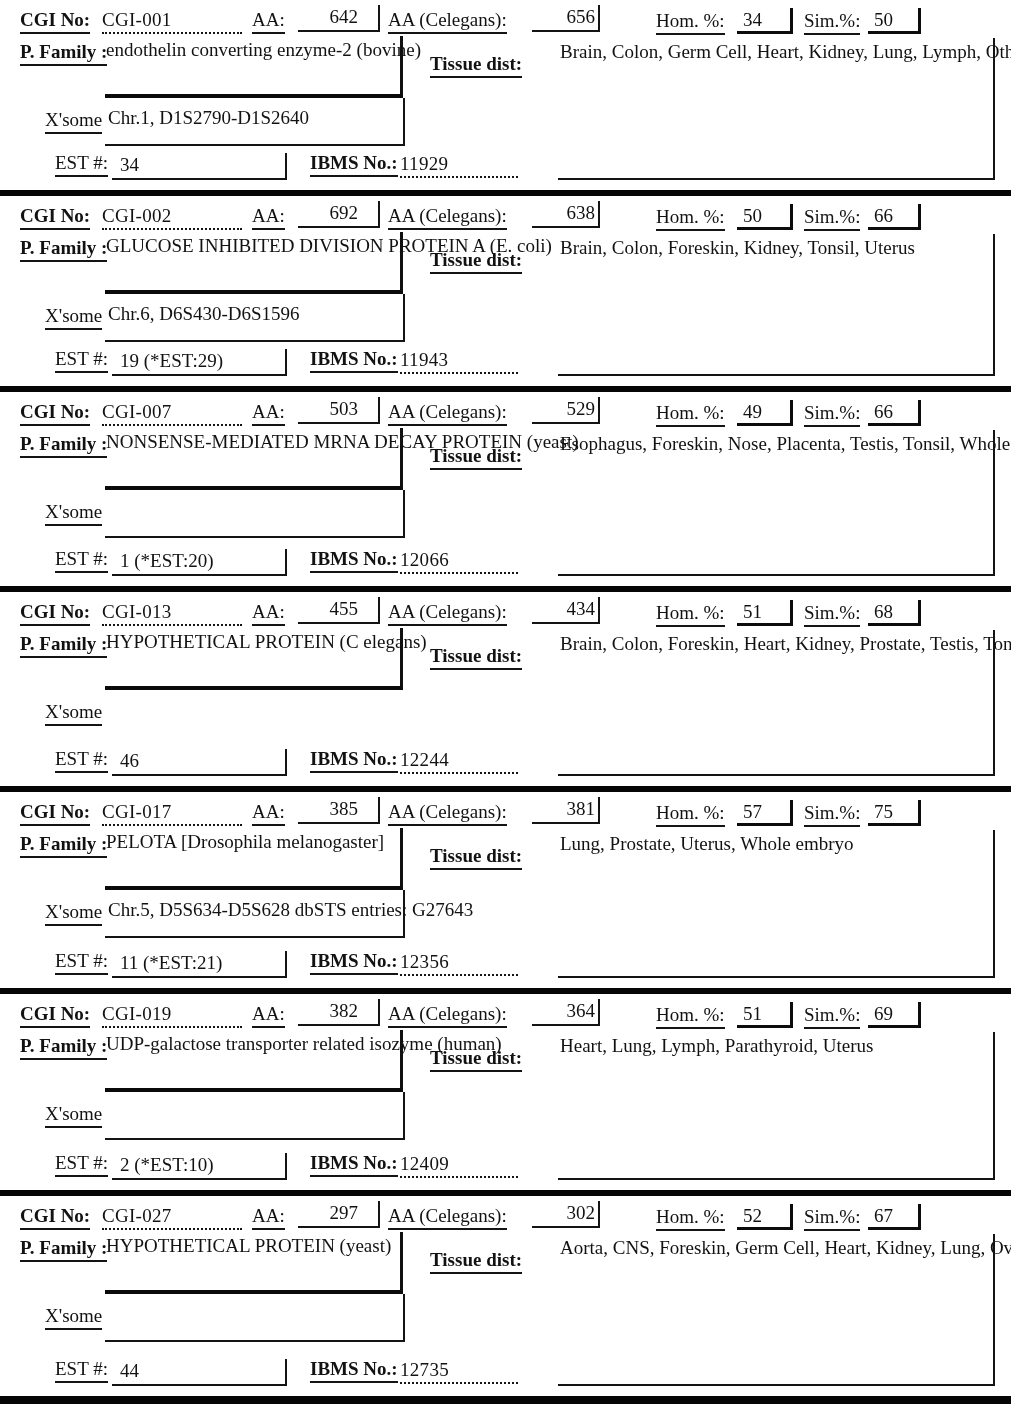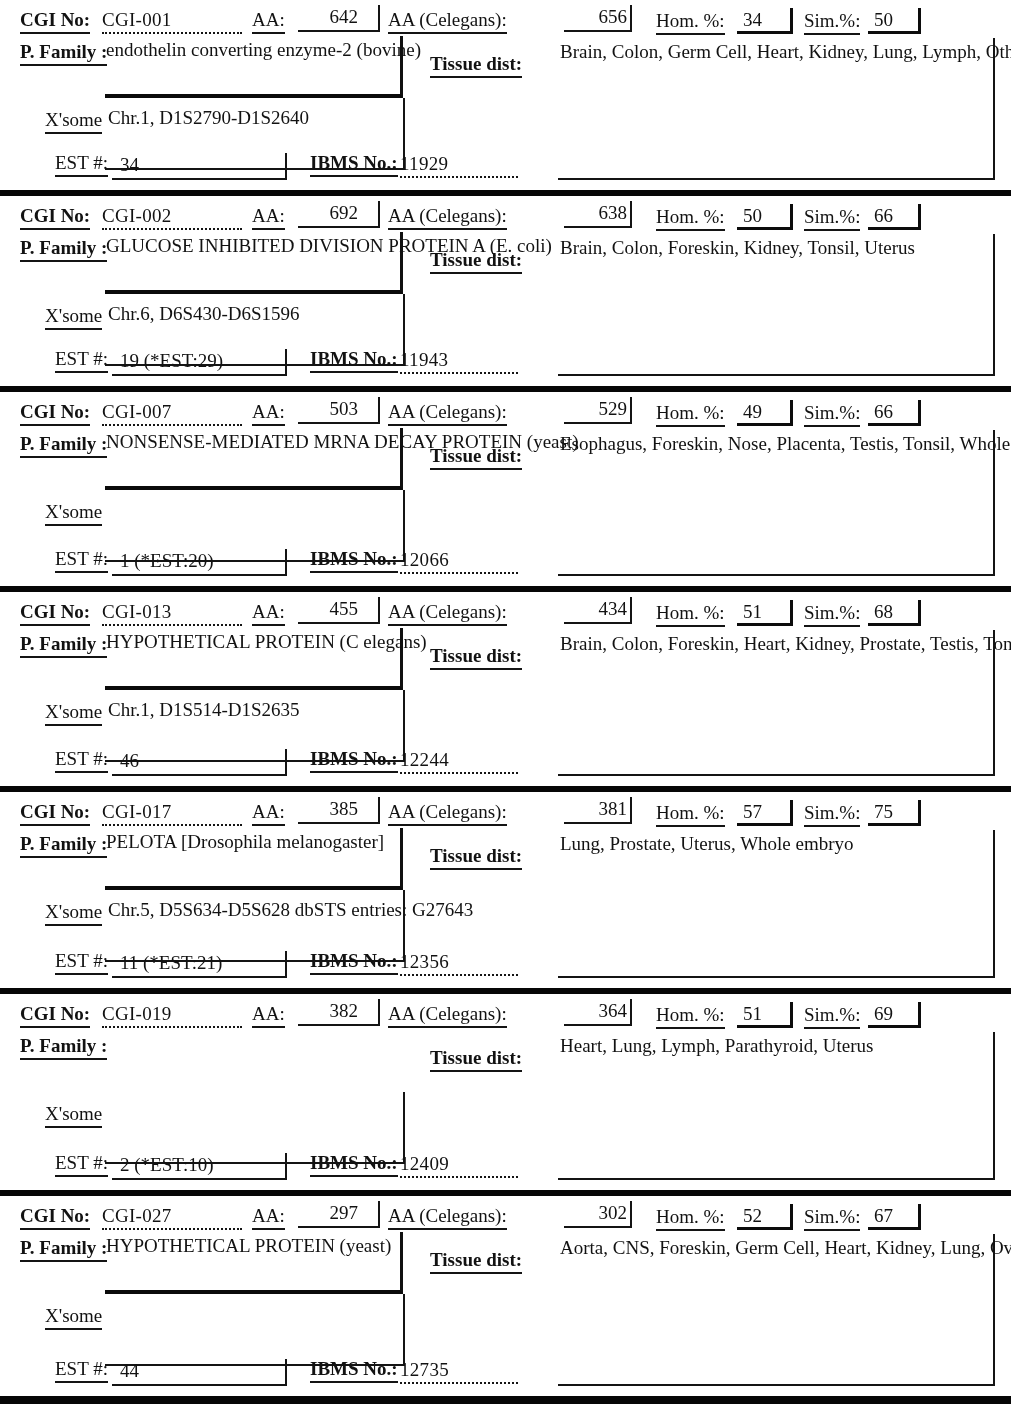--- a/index.html
+++ b/index.html
@@ -19,21 +19,21 @@
     position:absolute;font-size:19px;line-height:24px;white-space:nowrap;
   }
   .lbl{border-bottom:2px solid #141414;padding-bottom:0px;}
   .bold{font-weight:bold;}
   
   .cgi-label{left:20px;top:8px;}
   .cgi-value{left:102px;top:8px;width:140px;border-bottom:2px dotted #141414;letter-spacing:.3px;}
   .aa-label{left:252px;top:8px;}
   .aa-field{left:298px;top:5px;width:82px;height:27px;border-bottom:2px solid #141414;border-right:2px solid #141414;text-align:right;padding-right:20px;box-sizing:border-box;}
   .aac-label{left:388px;top:8px;}
-  .aac-field{left:564px;top:5px;width:68px;height:27px;border-bottom:2px solid #141414;border-right:2px solid #141414;text-align:right;padding-right:3px;box-sizing:border-box;}
+  .aac-field{left:532px;top:5px;width:68px;height:27px;border-bottom:2px solid #141414;border-right:2px solid #141414;text-align:right;padding-right:3px;box-sizing:border-box;}
   .hom-label{left:656px;top:9px;}
   .hom-field{left:737px;top:8px;width:56px;height:26px;border-bottom:3px solid #0c0c0c;border-right:3px solid #0c0c0c;padding-left:6px;box-sizing:border-box;}
   .sim-label{left:804px;top:9px;}
   .sim-field{left:868px;top:8px;width:53px;height:26px;border-bottom:3px solid #0c0c0c;border-right:3px solid #0c0c0c;padding-left:6px;box-sizing:border-box;}
   
   .pfam-label{left:20px;top:40px;font-family:Liberation Serif, serif;}
   .pfam-box{
     left:105px;top:36px;width:298px;height:62px;
     border-right:3px solid #101010;border-bottom:4px solid #0a0a0a;
     box-sizing:border-box;white-space:normal;line-height:27px;padding:2px 22px 0 1px;
@@ -41,21 +41,21 @@
   
   .tissue-label{left:430px;top:52px;}
   .tissue-cell{
     left:558px;top:38px;right:16px;bottom:10px;
     border-right:2px solid #141414;border-bottom:2px solid #141414;
     box-sizing:border-box;white-space:normal;line-height:29px;padding:2px 8px 0 2px;
   }
   
   .xsome-label{left:45px;top:108px;}
   .xsome-box{
-    left:105px;top:98px;width:300px;height:72px;
+    left:105px;top:98px;width:300px;height:48px;
     border-right:2px solid #141414;border-bottom:2px solid #141414;
     box-sizing:border-box;white-space:pre-line;line-height:26px;padding:8px 0 0 3px;
   }
   
   .est-label{left:55px;bottom:13px;margin-top:41px;}
   .est-field{left:112px;bottom:10px;width:175px;height:27px;border-bottom:2px solid #141414;border-right:2px solid #141414;box-sizing:border-box;padding-left:8px;}
   .ibms-label{left:310px;bottom:13px;}
   .ibms-value{left:400px;bottom:12px;width:118px;border-bottom:2px dotted #141414;letter-spacing:.3px;}
 </style>
 </head>
@@ -141,21 +141,20 @@
     <span class="aac-field">434</span>
     <span class="lbl hom-label">Hom. %:</span>
     <span class="hom-field">51</span>
     <span class="lbl sim-label">Sim.%:</span>
     <span class="sim-field">68</span>
     <span class="lbl bold pfam-label">P. Family :</span>
     <div class="pfam-box">HYPOTHETICAL PROTEIN (C elegans)</div>
     <span class="lbl bold tissue-label">Tissue dist:</span>
     <div class="tissue-cell">Brain, Colon, Foreskin, Heart, Kidney, Prostate, Testis, Tonsil, Whole embryo</div>
     <span class="lbl xsome-label">X'some</span>
-    <div class="xsome-box">Chr.1,  D1S514-D1S2635</div>
     <span class="lbl est-label">EST #:</span>
     <span class="est-field">46</span>
     <span class="lbl bold ibms-label">IBMS No.:</span>
     <span class="ibms-value">12244</span>
   </section>
 
   <section class="record h202">
     <span class="lbl bold cgi-label">CGI No:</span>
     <span class="cgi-value">CGI-017</span>
     <span class="lbl aa-label">AA:</span>
@@ -184,20 +183,21 @@
     <span class="cgi-value">CGI-019</span>
     <span class="lbl aa-label">AA:</span>
     <span class="aa-field">382</span>
     <span class="lbl aac-label">AA (Celegans):</span>
     <span class="aac-field">364</span>
     <span class="lbl hom-label">Hom. %:</span>
     <span class="hom-field">51</span>
     <span class="lbl sim-label">Sim.%:</span>
     <span class="sim-field">69</span>
     <span class="lbl bold pfam-label">P. Family :</span>
+    <div class="pfam-box">UDP-galactose transporter related isozyme (human)</div>
     <span class="lbl bold tissue-label">Tissue dist:</span>
     <div class="tissue-cell">Heart, Lung, Lymph, Parathyroid, Uterus</div>
     <span class="lbl xsome-label">X'some</span>
     <div class="xsome-box"></div>
     <span class="lbl est-label">EST #:</span>
     <span class="est-field">2 (*EST:10)</span>
     <span class="lbl bold ibms-label">IBMS No.:</span>
     <span class="ibms-value">12409</span>
   </section>
 

